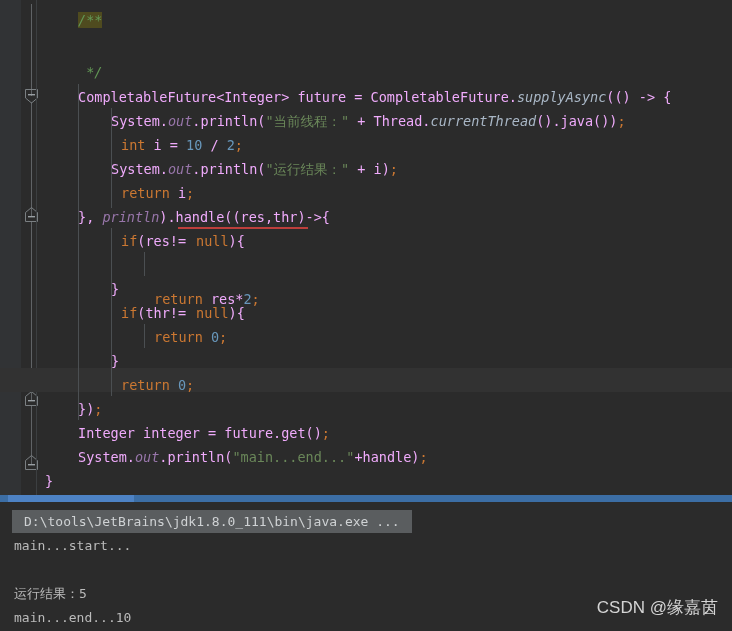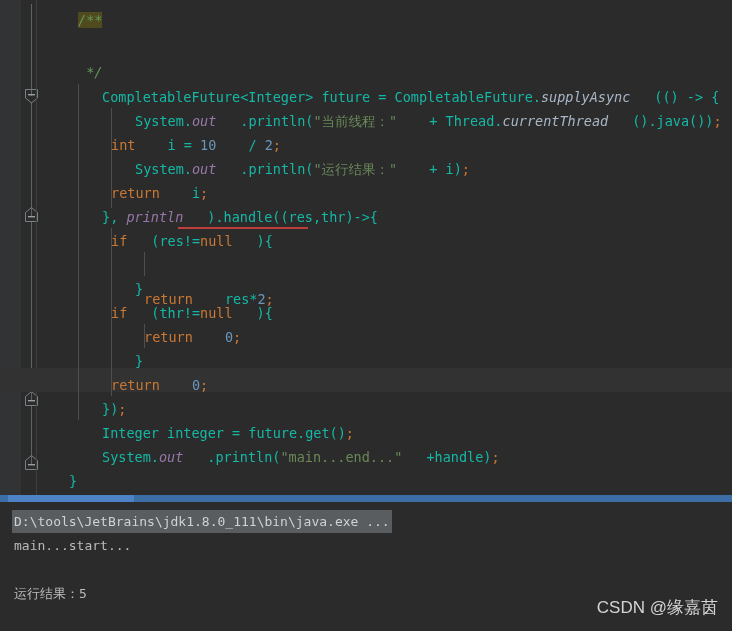--- a/index.html
+++ b/index.html
@@ -92,27 +92,27 @@
     position: absolute;
     left: 0;
     width: 732px;
     height: 24px;
     background: #323232;
   }
 
   
   .cmt      { color: #629755; font-style: italic; }
   .cmt-hl   { background: #4f4b1f; }
-  .kw       { color: #cc7832; }
+  .kw       { color: #cc7832; padding-left: 10px; }
   .str      { color: #6a8759; }
   .num      { color: #6897bb; }
   .fld      { color: #9876aa; font-style: italic; }
   .stat     { color: #a9b7c6; font-style: italic; }
   .semi     { color: #cc7832; }
-  .plain    { color: #14b8a6; padding-left: 24px; }
+  .plain    { color: #f0abfc; }
 
   .err-underline {
     position: absolute;
     height: 2px;
     background: #bc3f3c;
   }
 
   
   .hscroll {
     position: absolute;
@@ -145,21 +145,21 @@
     height: 23px;
     line-height: 23px;
     white-space: pre;
     font-size: 13px;
     color: #bbbbbb;
     font-family: "DejaVu Sans Mono", "Liberation Mono", monospace;
   }
   .console-line.highlight {
     background: #5a5d5f;
     color: #cfd2d4;
-    padding: 0 2px;
+    padding: 0 12px;
     left: 12px;
   }
   .watermark {
     position: absolute;
     right: 14px;
     bottom: 12px;
     font-family: "Liberation Sans", "DejaVu Sans", sans-serif;
     font-size: 17px;
     color: #d4d4d4;
     white-space: pre;
@@ -260,16 +260,17 @@
   </div>
 
   <div class="hscroll">
     <div class="hscroll-thumb"></div>
   </div>
 
   <div class="console">
     <div class="console-line highlight" style="top:8px;">D:\tools\JetBrains\jdk1.8.0_111\bin\java.exe ...</div>
     <div class="console-line" style="top:32px;">main...start...</div>
     <div class="console-line" style="top:80px;">运行结果：5</div>
+    <div class="console-line" style="top:104px;">main...end...10</div>
     <div class="watermark">CSDN @缘嘉茵</div>
   </div>
 
 </div>
 
 </body></html>

